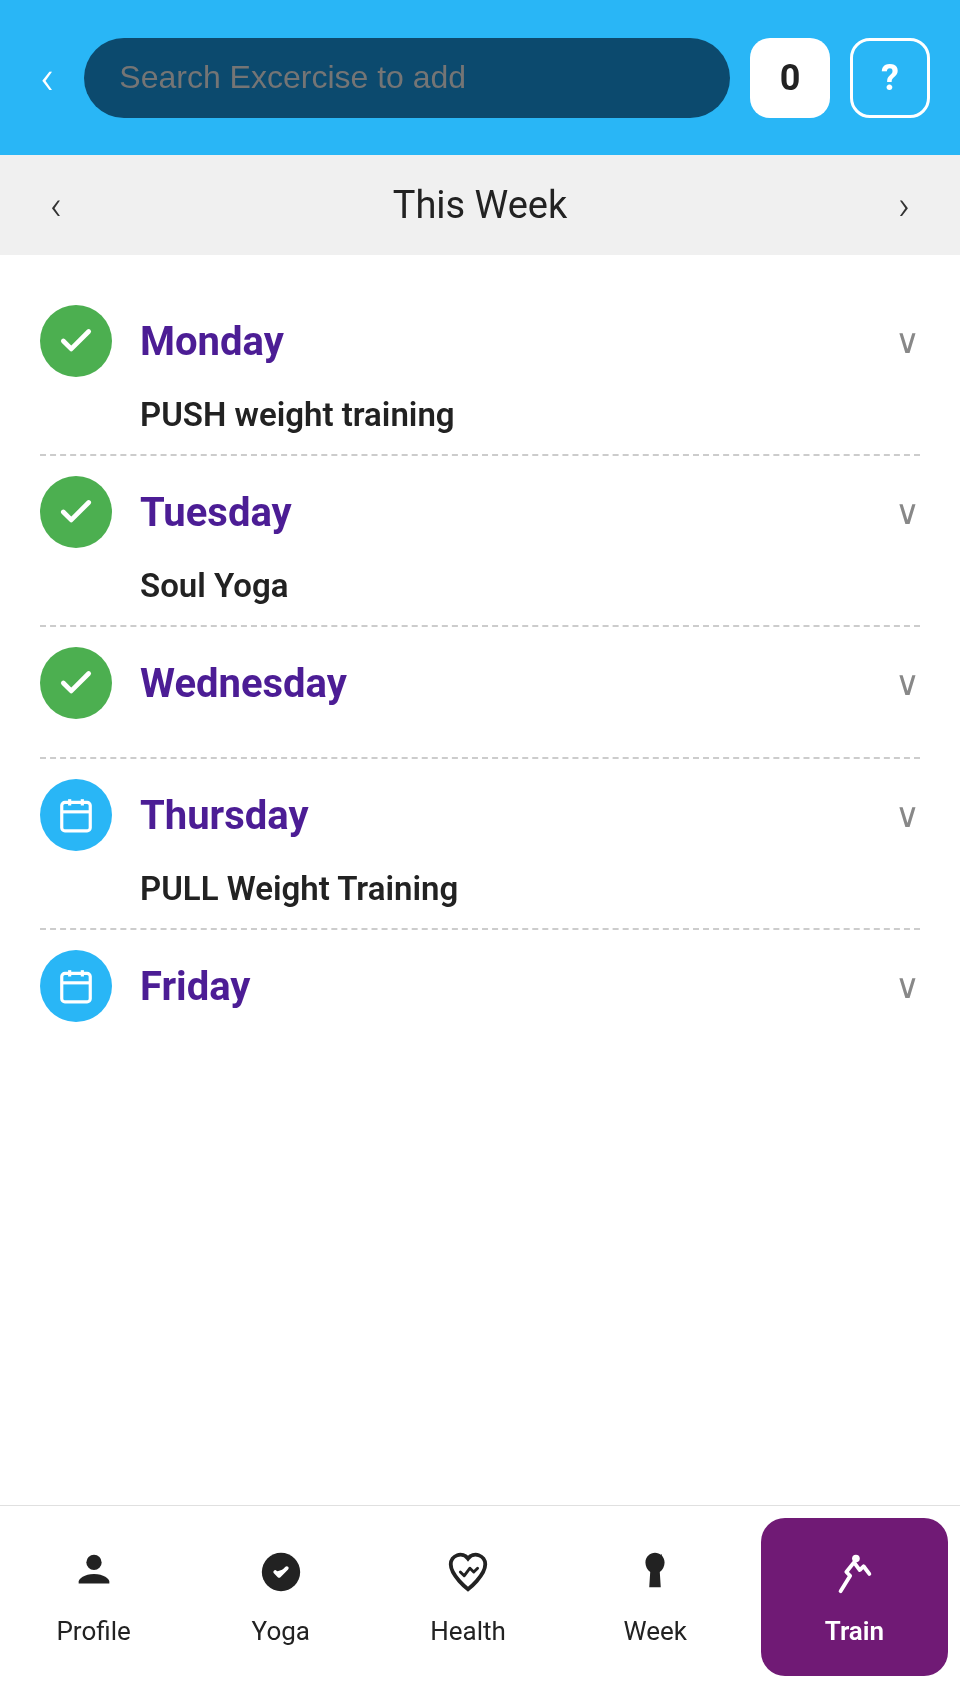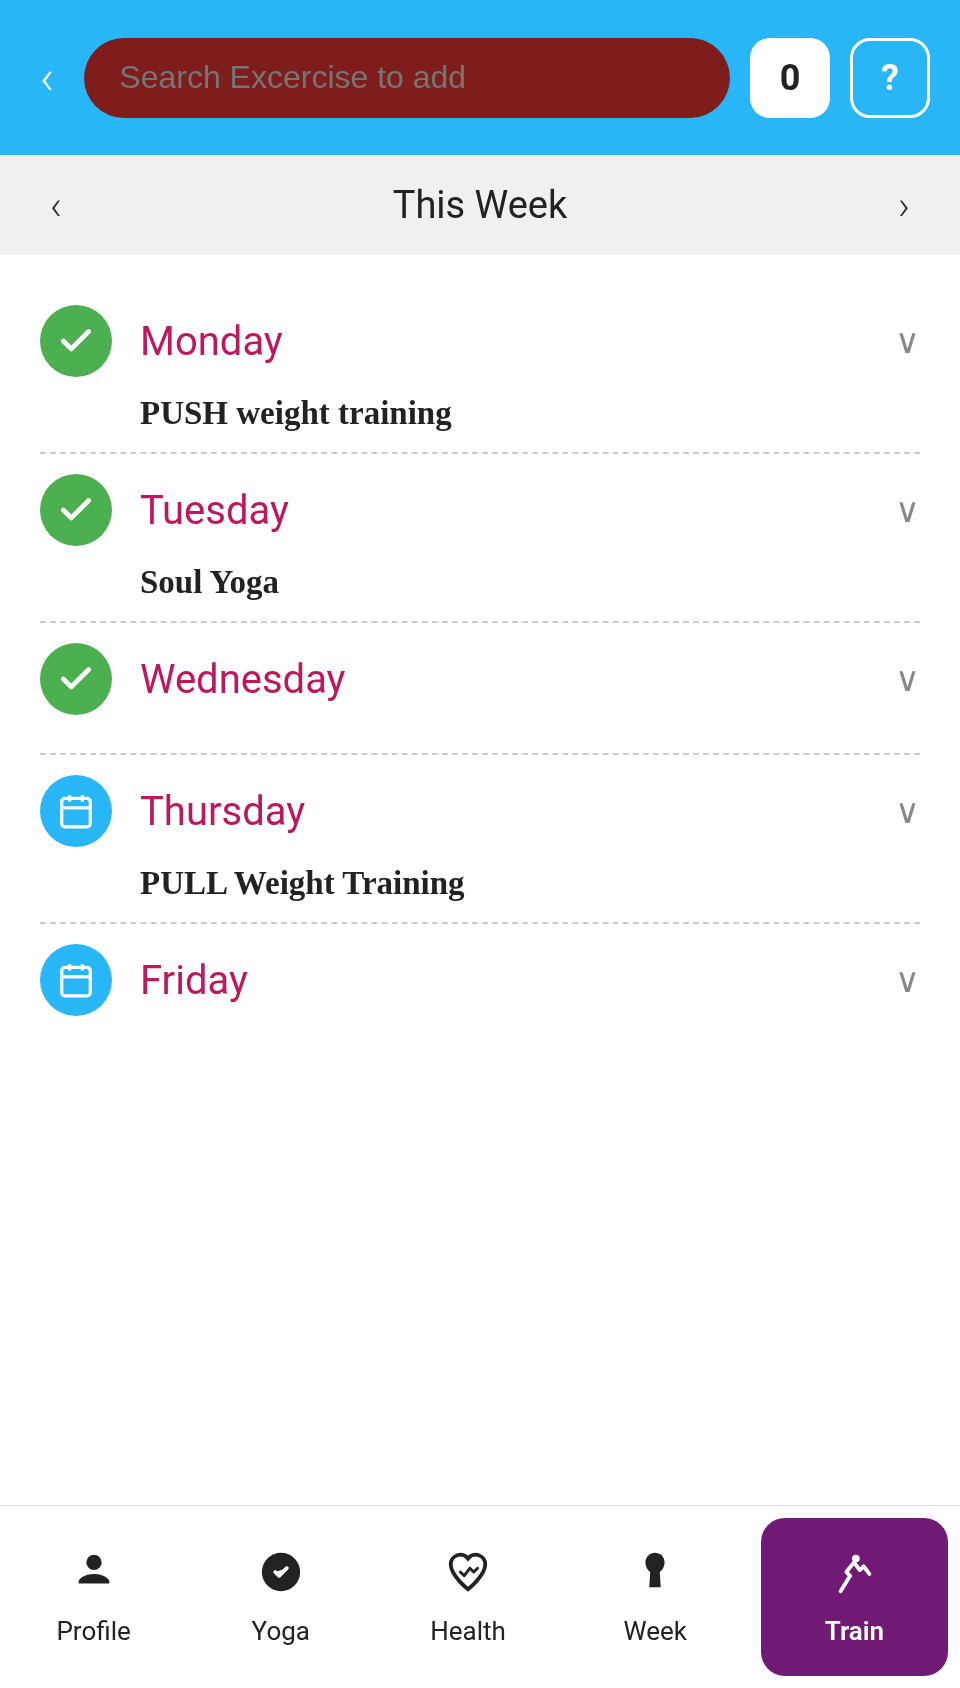--- a/index.html
+++ b/index.html
@@ -32,21 +32,21 @@
     }
     .search-input {
       flex: 1;
       height: 80px;
       border-radius: 50px;
       border: none;
       outline: none;
       padding: 0 35px;
       font-size: 32px;
       color: #999;
-      background: #7f1d1d;
+      background: #0c4a6e;
     }
     .count-badge {
       width: 80px;
       height: 80px;
       border-radius: 20px;
       background: #fff;
       display: flex;
       align-items: center;
       justify-content: center;
       font-size: 36px;
@@ -126,34 +126,33 @@
     }
     .day-icon.scheduled {
       background: #29b6f6;
     }
     .day-icon svg {
       width: 38px;
       height: 38px;
     }
     .day-name {
       font-size: 40px;
-      font-weight: 400;
-      color: #be185d;
+      font-weight: 700;
+      color: #4c1d95;
     }
     .chevron-down {
       font-size: 34px;
       color: #888;
     }
     .workout-name {
       font-size: 33px;
       font-weight: 600;
       color: #222;
       padding-left: 100px;
       margin-top: 4px;
-      font-family: Liberation Serif, serif;
     }
 
     
     .bottom-nav {
       position: absolute;
       bottom: 0;
       left: 0;
       width: 960px;
       height: 183px;
       background: #fff;

